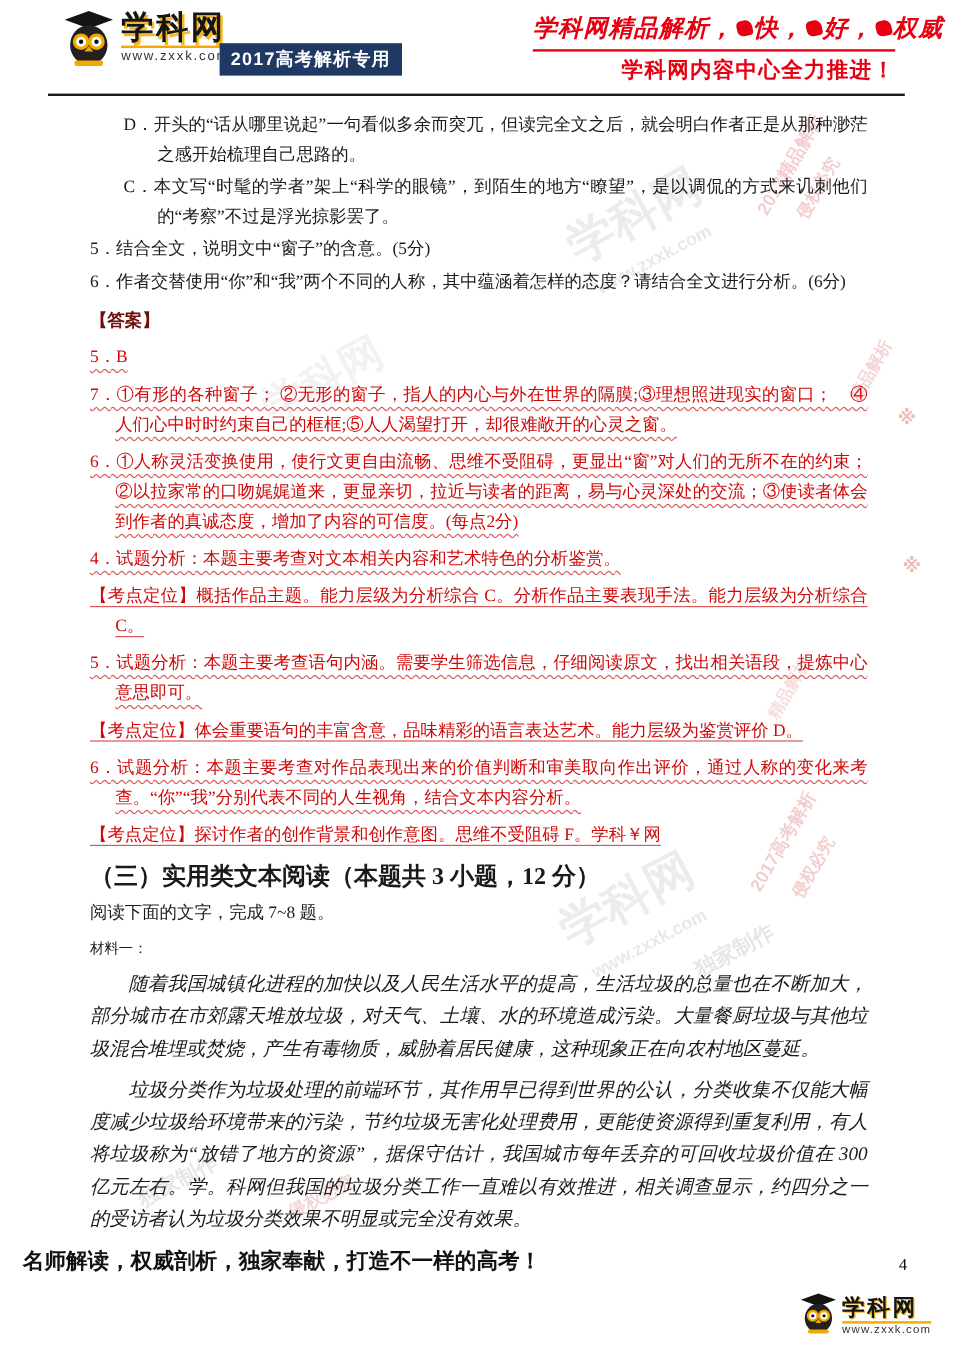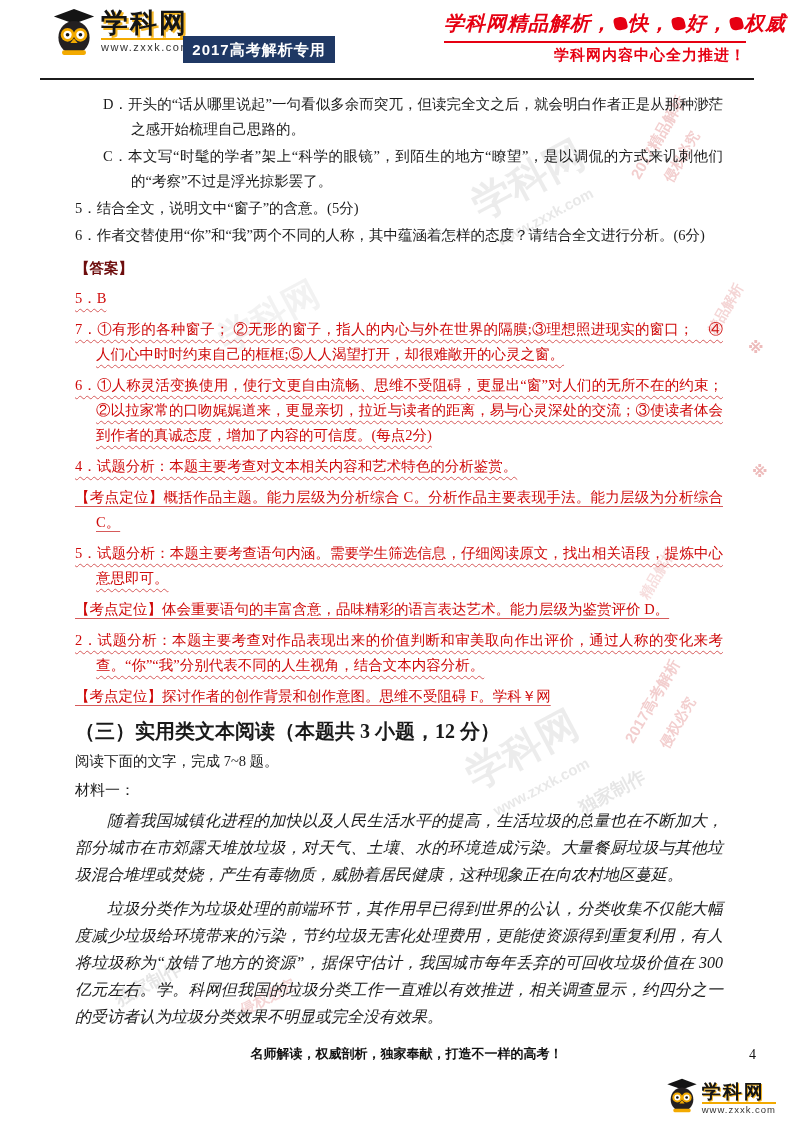--- a/index.html
+++ b/index.html
@@ -32,46 +32,46 @@
     background:#1f3864; color:#fff; text-align:center; line-height:27px;
     font-family:"Liberation Sans","DejaVu Sans",sans-serif; font-size:15px; font-weight:bold;
     letter-spacing:1px;
   }
   .slogan { position:absolute; top:10px; right:48px; width:302px; text-align:right; }
   .slogan-main { font-size:20px; font-weight:900; color:#e60012; letter-spacing:1px;
                  font-style:italic; white-space:nowrap; }
   .fist { display:inline-block; width:13px; height:13px; background:#e60012;
           border-radius:4px 6px 3px 5px; margin:0 1px 0 2px; transform:rotate(-12deg); }
   .slogan-divider { height:2px; background:#e60012; margin:4px 0 3px 0; }
-  .slogan-sub { font-size:15px; font-weight:bold; color:#e60012; letter-spacing:1px; }
+  .slogan-sub { font-size:18px; font-weight:bold; color:#e60012; letter-spacing:1px; }
   .header-rule { position:absolute; top:78px; left:40px; right:40px; height:2px; background:#1c1c1c; }
   
   .content {
     position:absolute; top:92px; left:75px; width:648px;
     font-size:14.5px; line-height:25px; text-align:justify;
   }
   .content p { margin:0; }
   .opt { padding-left:56px; text-indent:-28px; margin-bottom:2px !important; }
   .q   { padding-left:21px; text-indent:-21px; margin-bottom:2px !important; }
   .label { color:#6e0e0e; font-weight:bold; margin:8px 0 5px 0 !important; }
   .red { color:#cf0a0a; }
   .ans { padding-left:21px; text-indent:-21px; margin-bottom:6px !important; }
   .wavy { text-decoration:underline; text-decoration-style:wavy;
           text-decoration-color:#d65a5a; text-decoration-thickness:1px; text-underline-offset:5px; }
   .solid-u { text-decoration:underline; text-decoration-color:#d65a5a;
              text-decoration-thickness:1px; text-underline-offset:4px; }
   .sec-head { font-weight:bold; font-size:20px; margin:10px 0 5px 0 !important; }
   .intro { margin-bottom:4px !important; }
-  .mat { font-size:15px; margin:4px 0 4px 0 !important; }
+  .mat { font-size:12px; margin:4px 0 4px 0 !important; }
   .mat-p { font-style:italic; font-size:16px; line-height:27px;
            text-indent:2em; margin-bottom:7px !important; }
   
   .footer-slogan {
-    position:absolute; bottom:60px; left:0; right:0; text-align:center;
-    font-weight:bold; font-size:13px; color:#111;padding-left:19px;
+    position:absolute; bottom:60px; left:0; right:0; text-align:left;
+    font-weight:bold; font-size:18px; color:#111;padding-left:19px;
   }
   .page-num { position:absolute; bottom:60px; right:38px; font-size:14px; color:#111; }
   .corner-logo { position:absolute; right:18px; bottom:6px; display:flex; align-items:center; }
   .corner-text { margin-left:4px; }
   .corner-site { font-family:"Liberation Sans","DejaVu Sans",sans-serif; font-size:19px;
                  font-weight:900; color:#151515; text-shadow:1px 1px 0 rgba(243,170,0,.85);
                  letter-spacing:2px; line-height:21px; }
   .corner-url { font-family:"Liberation Sans","DejaVu Sans",sans-serif; font-size:9.5px;
                 color:#333; letter-spacing:1px; border-top:2px solid #f3aa00; }
 </style>
@@ -139,21 +139,21 @@
 
     <p class="label">【答案】</p>
     <p class="ans red wavy">5．B</p>
     <p class="ans red wavy">7．①有形的各种窗子； ②无形的窗子，指人的内心与外在世界的隔膜;③理想照进现实的窗口；　④人们心中时时约束自己的框框;⑤人人渴望打开，却很难敞开的心灵之窗。</p>
     <p class="ans red wavy">6．①人称灵活变换使用，使行文更自由流畅、思维不受阻碍，更显出“窗”对人们的无所不在的约束；②以拉家常的口吻娓娓道来，更显亲切，拉近与读者的距离，易与心灵深处的交流；③使读者体会到作者的真诚态度，增加了内容的可信度。(每点2分)</p>
 
     <p class="ans red wavy">4．试题分析：本题主要考查对文本相关内容和艺术特色的分析鉴赏。</p>
     <p class="ans red solid-u">【考点定位】概括作品主题。能力层级为分析综合 C。分析作品主要表现手法。能力层级为分析综合 C。</p>
     <p class="ans red wavy">5．试题分析：本题主要考查语句内涵。需要学生筛选信息，仔细阅读原文，找出相关语段，提炼中心意思即可。</p>
     <p class="ans red solid-u">【考点定位】体会重要语句的丰富含意，品味精彩的语言表达艺术。能力层级为鉴赏评价 D。</p>
-    <p class="ans red wavy">2．试题分析：本题主要考查对作品表现出来的价值判断和审美取向作出评价，通过人称的变化来考查。“你”“我”分别代表不同的人生视角，结合文本内容分析。</p>
+    <p class="ans red wavy">6．试题分析：本题主要考查对作品表现出来的价值判断和审美取向作出评价，通过人称的变化来考查。“你”“我”分别代表不同的人生视角，结合文本内容分析。</p>
     <p class="ans red solid-u">【考点定位】探讨作者的创作背景和创作意图。思维不受阻碍 F。学科￥网</p>
 
     <p class="sec-head">（三）实用类文本阅读（本题共 3 小题，12 分）</p>
     <p class="intro">阅读下面的文字，完成 7~8 题。</p>
     <p class="mat">材料一：</p>
     <p class="mat-p">随着我国城镇化进程的加快以及人民生活水平的提高，生活垃圾的总量也在不断加大，部分城市在市郊露天堆放垃圾，对天气、土壤、水的环境造成污染。大量餐厨垃圾与其他垃圾混合堆埋或焚烧，产生有毒物质，威胁着居民健康，这种现象正在向农村地区蔓延。</p>
     <p class="mat-p">垃圾分类作为垃圾处理的前端环节，其作用早已得到世界的公认，分类收集不仅能大幅度减少垃圾给环境带来的污染，节约垃圾无害化处理费用，更能使资源得到重复利用，有人将垃圾称为“放错了地方的资源”，据保守估计，我国城市每年丢弃的可回收垃圾价值在 300 亿元左右。学。科网但我国的垃圾分类工作一直难以有效推进，相关调查显示，约四分之一的受访者认为垃圾分类效果不明显或完全没有效果。</p>
   </div>
 
   <div class="footer-slogan">名师解读，权威剖析，独家奉献，打造不一样的高考！</div>

